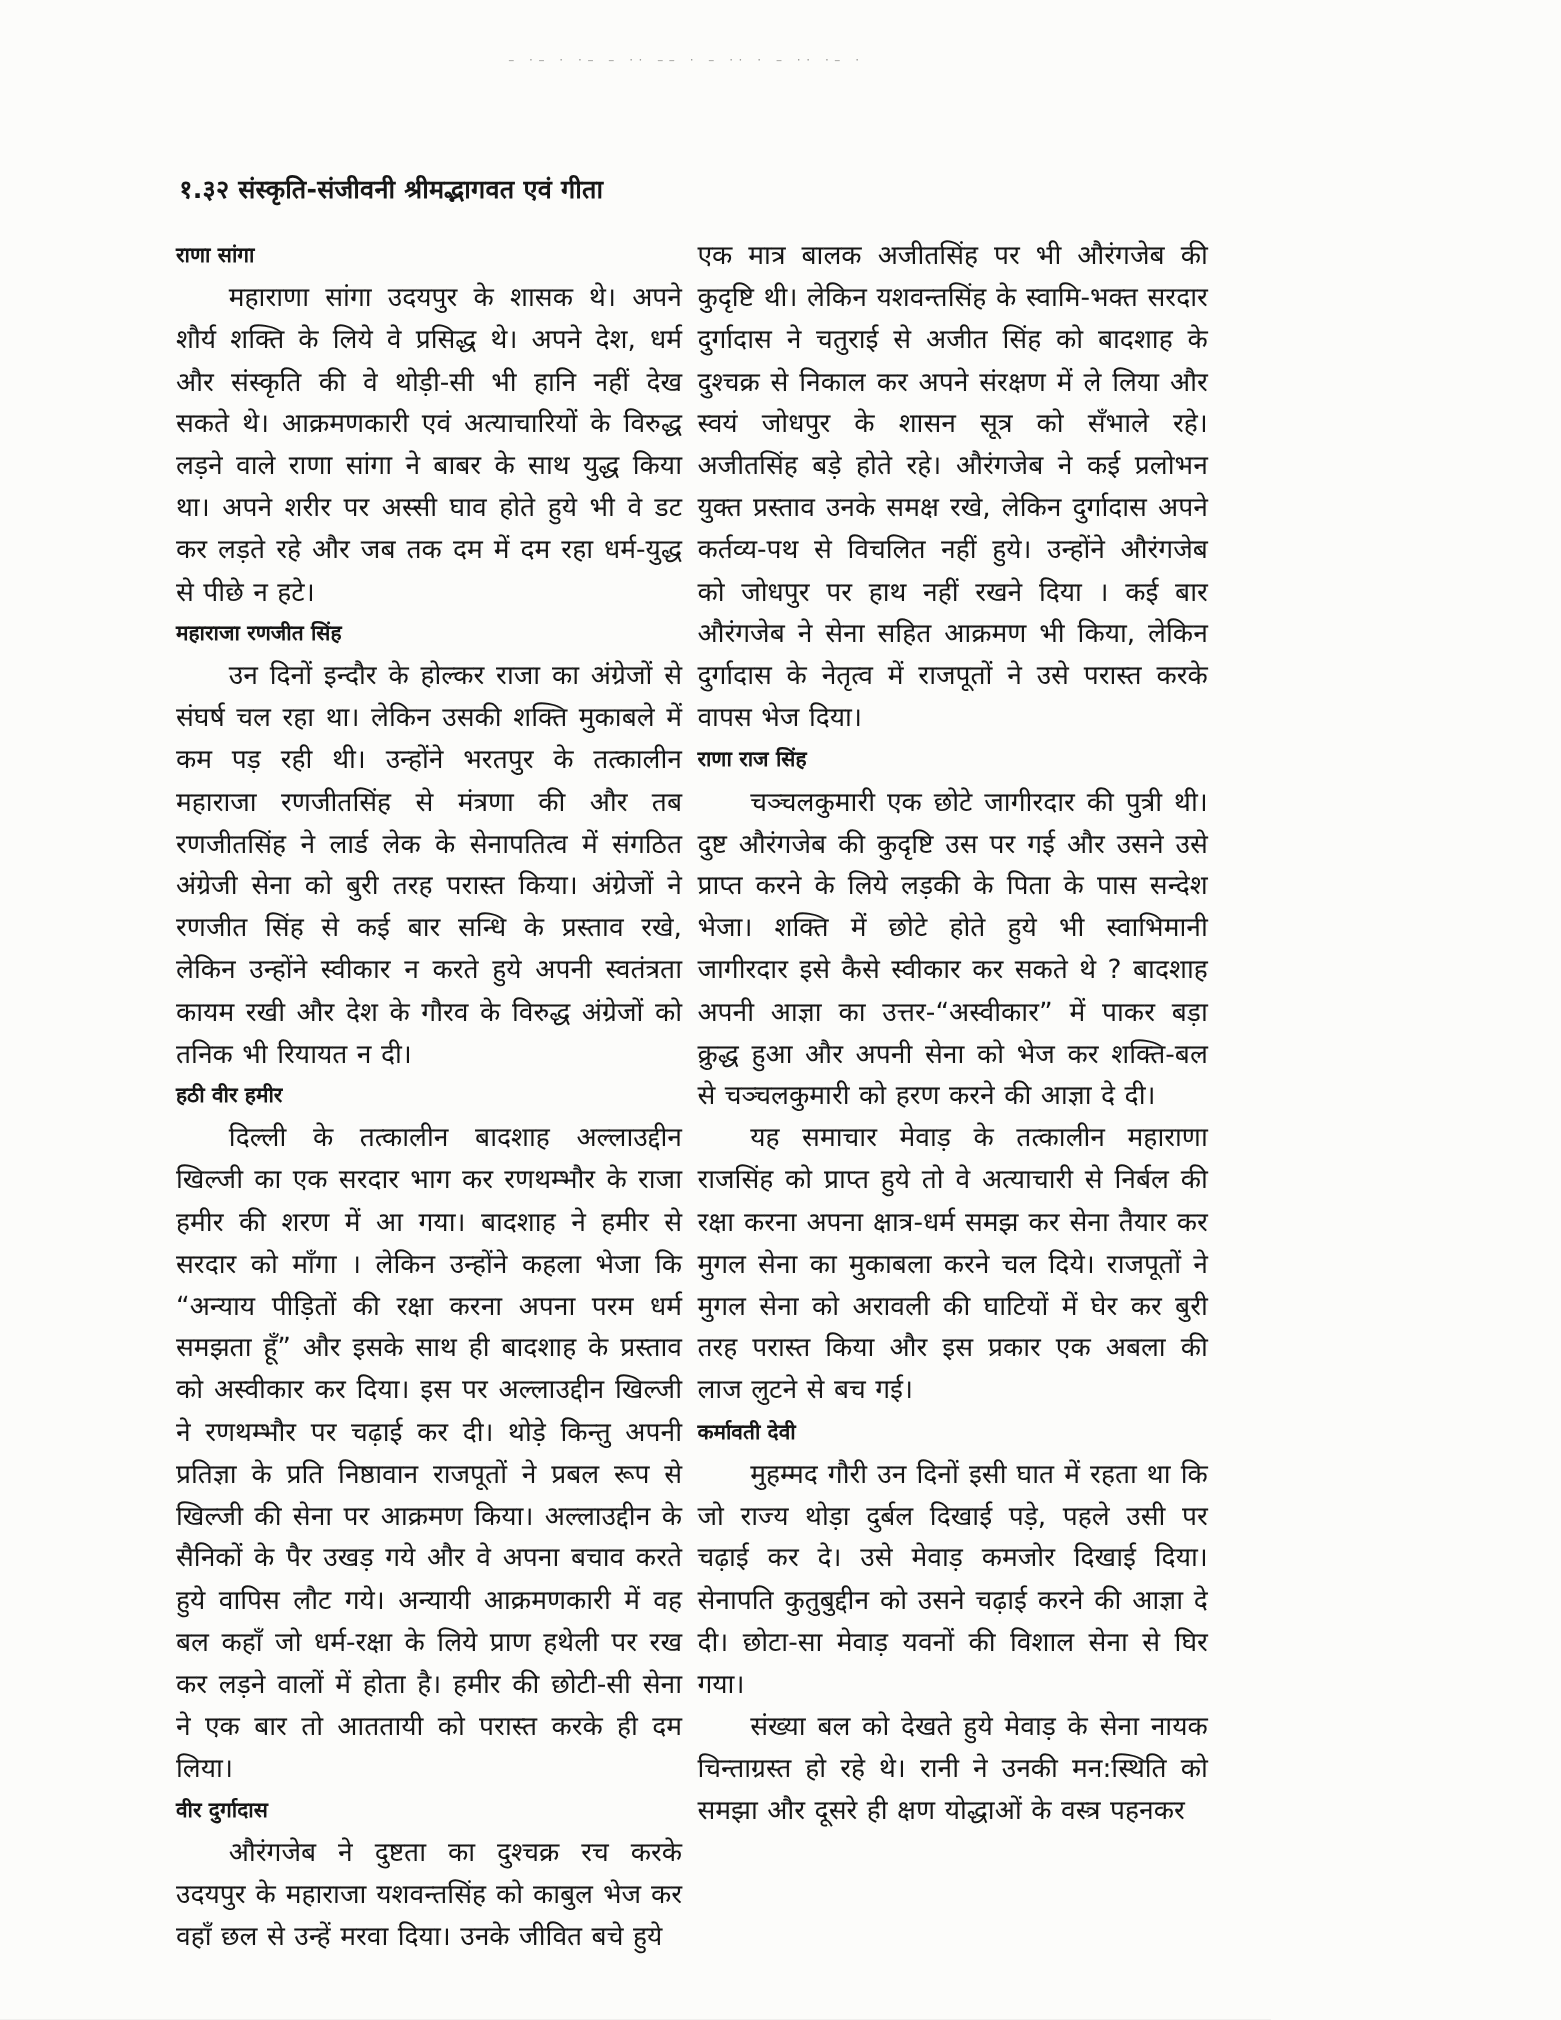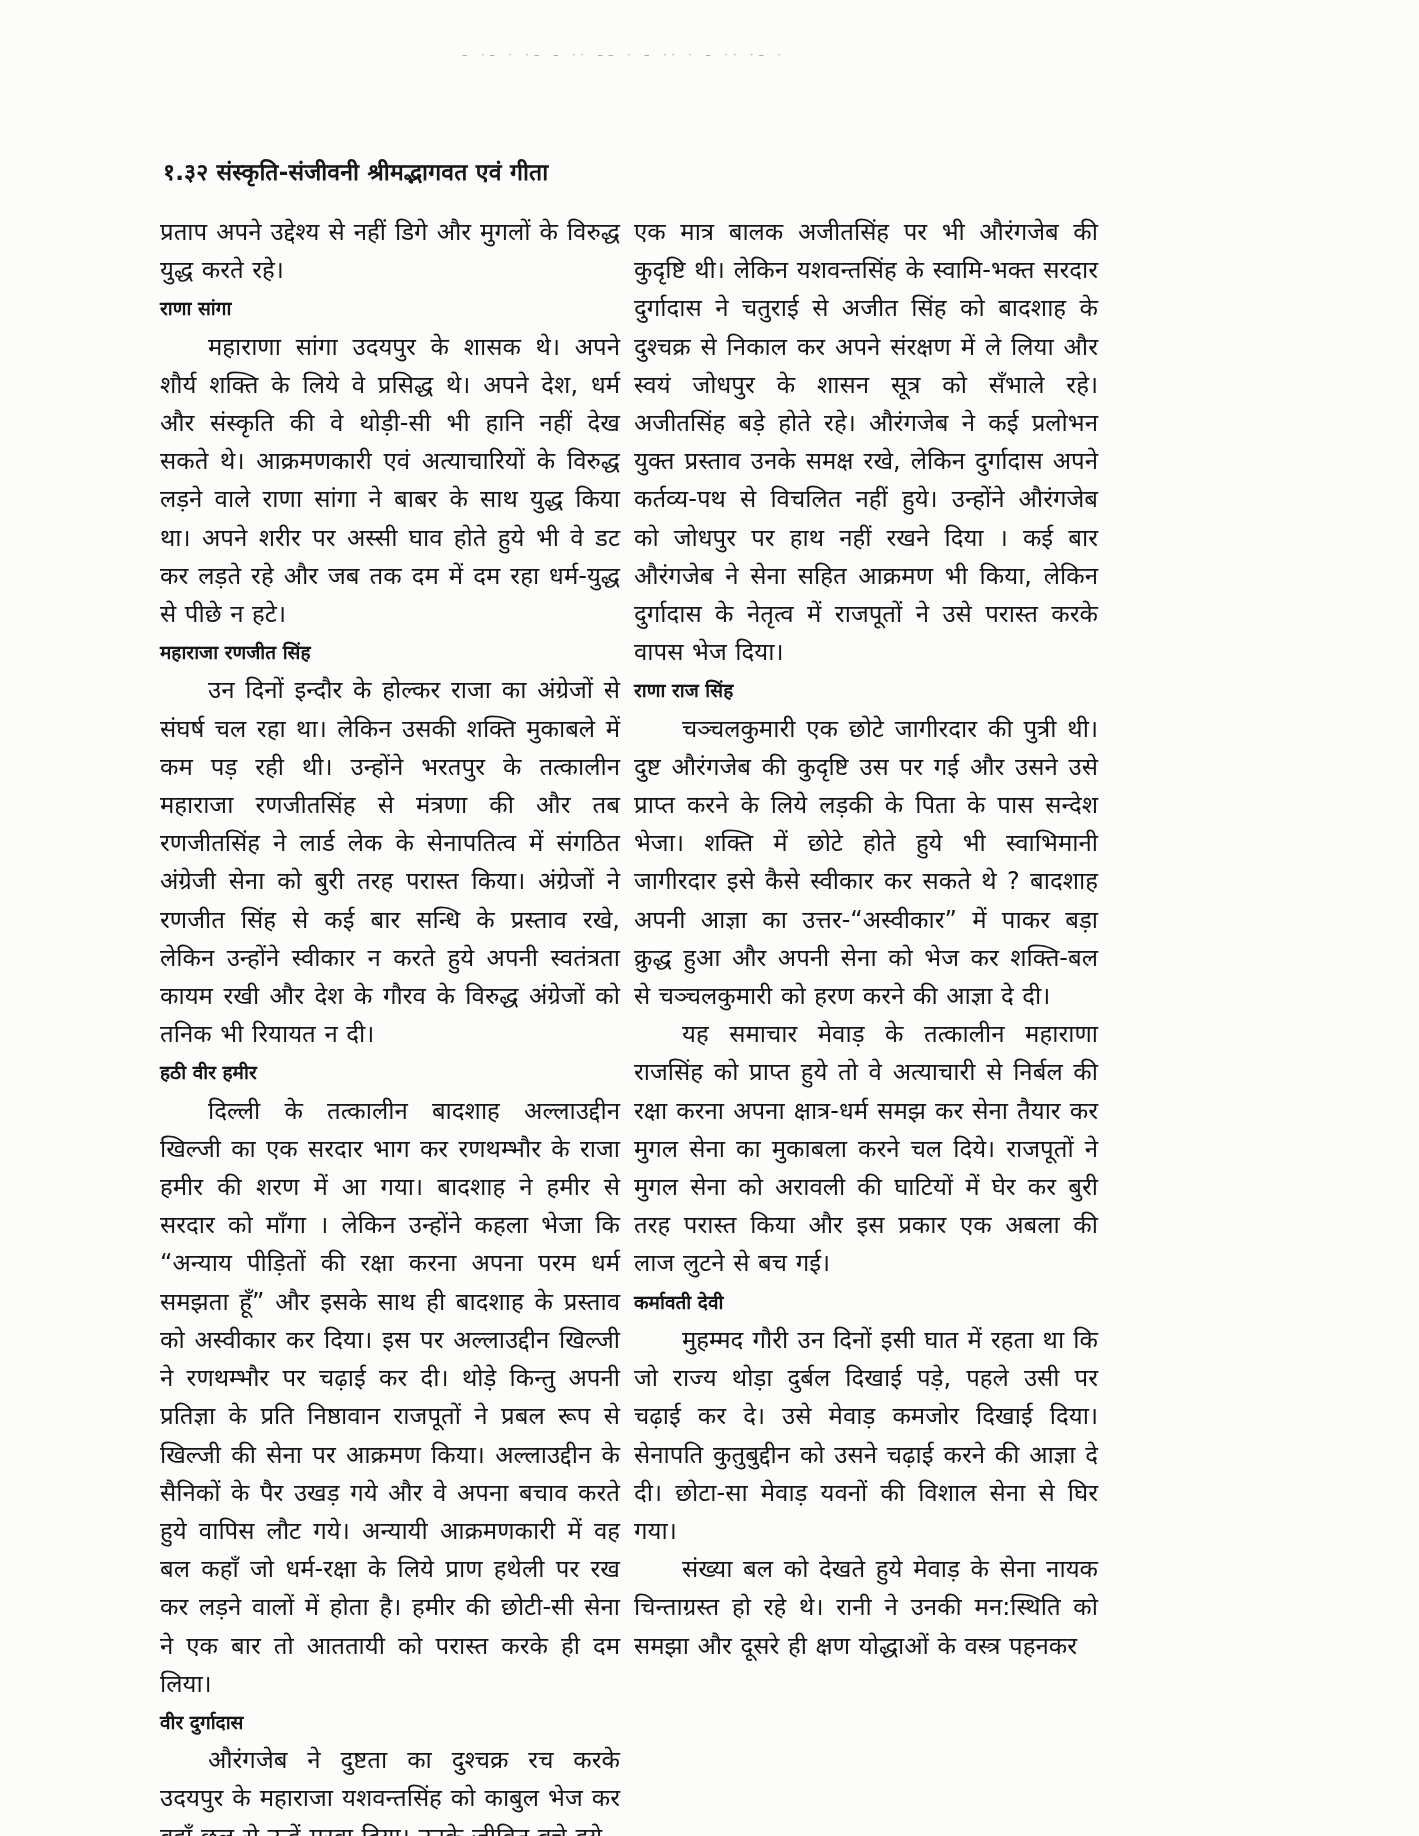--- a/index.html
+++ b/index.html
@@ -70,21 +70,20 @@
 </head>
 <body>
 
 <div class="page">
   <div class="scan-artifact">– ·– ·  ·–  – ··  –– ·  – ·· · – ·· ·– ·</div>
 
   <div class="page-header">१.३२ संस्कृति-संजीवनी श्रीमद्भागवत एवं गीता</div>
 
   <div class="columns">
     <div class="col col-left">
-        <div class="para">प्रताप अपने उद्देश्य से नहीं डिगे और मुगलों के विरुद्ध युद्ध करते रहे।</div>
         <div class="heading">राणा सांगा</div>
         <div class="para indent">महाराणा सांगा उदयपुर के शासक थे। अपने शौर्य शक्ति के लिये वे प्रसिद्ध  थे। अपने देश, धर्म और संस्कृति की वे थोड़ी-सी भी हानि नहीं देख सकते थे। आक्रमणकारी एवं अत्याचारियों के विरुद्ध लड़ने वाले राणा सांगा ने बाबर के साथ युद्ध किया था। अपने शरीर पर अस्सी घाव होते हुये भी वे डट कर लड़ते रहे और जब तक दम में दम रहा धर्म-युद्ध से पीछे न हटे।</div>
         <div class="heading">महाराजा रणजीत सिंह</div>
         <div class="para indent">उन दिनों इन्दौर के होल्कर राजा का अंग्रेजों से संघर्ष चल रहा था। लेकिन उसकी शक्ति मुकाबले में कम पड़ रही थी। उन्होंने भरतपुर के तत्कालीन महाराजा रणजीतसिंह से मंत्रणा की और तब रणजीतसिंह ने लार्ड लेक के सेनापतित्व में संगठित अंग्रेजी सेना को बुरी तरह परास्त किया। अंग्रेजों ने रणजीत सिंह से कई बार सन्धि के प्रस्ताव रखे, लेकिन उन्होंने स्वीकार न करते हुये अपनी स्वतंत्रता कायम रखी और देश के गौरव के विरुद्ध अंग्रेजों को तनिक भी रियायत न दी।</div>
         <div class="heading">हठी वीर हमीर</div>
         <div class="para indent">दिल्ली के तत्कालीन बादशाह अल्लाउद्दीन खिल्जी का एक सरदार भाग कर रणथम्भौर के राजा हमीर की शरण में आ गया। बादशाह ने हमीर से सरदार को माँगा । लेकिन उन्होंने कहला भेजा कि “अन्याय पीड़ितों की रक्षा करना अपना परम धर्म समझता हूँ” और इसके साथ ही बादशाह के प्रस्ताव को अस्वीकार कर दिया। इस पर अल्लाउद्दीन खिल्जी ने रणथम्भौर पर चढ़ाई कर दी। थोड़े  किन्तु अपनी प्रतिज्ञा के प्रति निष्ठावान राजपूतों ने प्रबल रूप से खिल्जी की सेना पर आक्रमण किया। अल्लाउद्दीन के सैनिकों के पैर उखड़ गये और वे अपना बचाव करते  हुये वापिस लौट गये। अन्यायी आक्रमणकारी में वह बल कहाँ जो धर्म-रक्षा के लिये  प्राण हथेली पर रख कर लड़ने वालों में होता है। हमीर की छोटी-सी सेना ने एक बार तो आततायी को परास्त करके ही दम लिया।</div>
         <div class="heading">वीर दुर्गादास</div>
         <div class="para indent">औरंगजेब ने दुष्टता का दुश्चक्र रच करके उदयपुर के महाराजा यशवन्तसिंह को काबुल भेज कर वहाँ छल  से उन्हें मरवा दिया। उनके जीवित बचे हुये</div>
       </div>
     <div class="col col-right">

